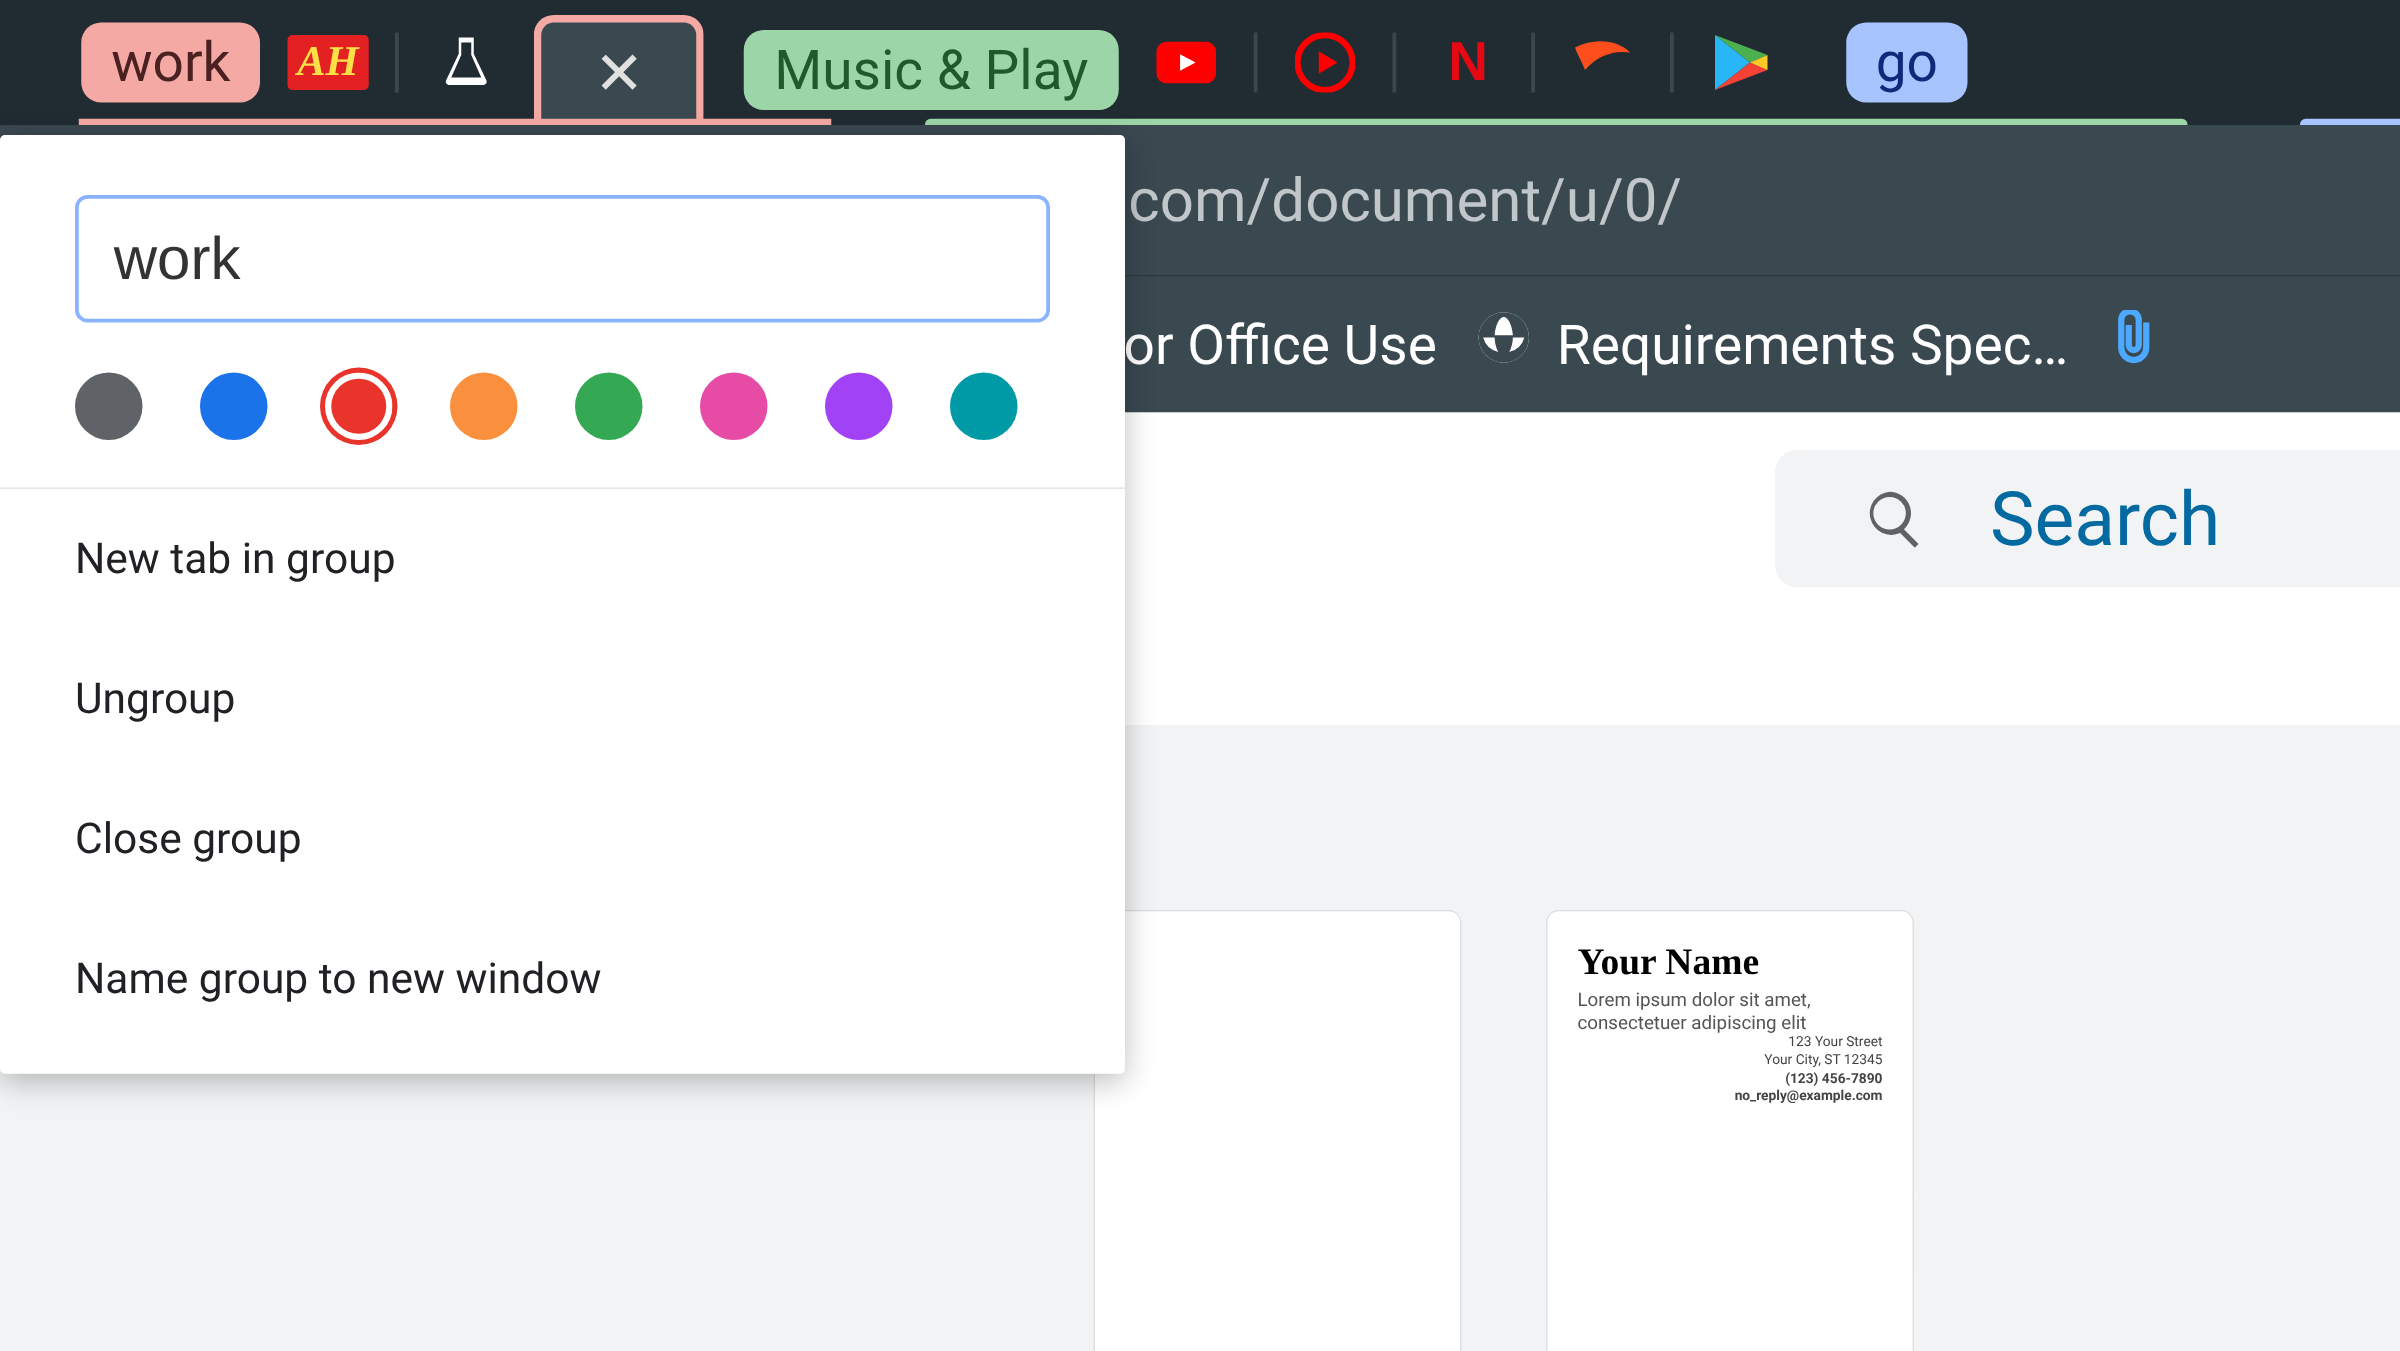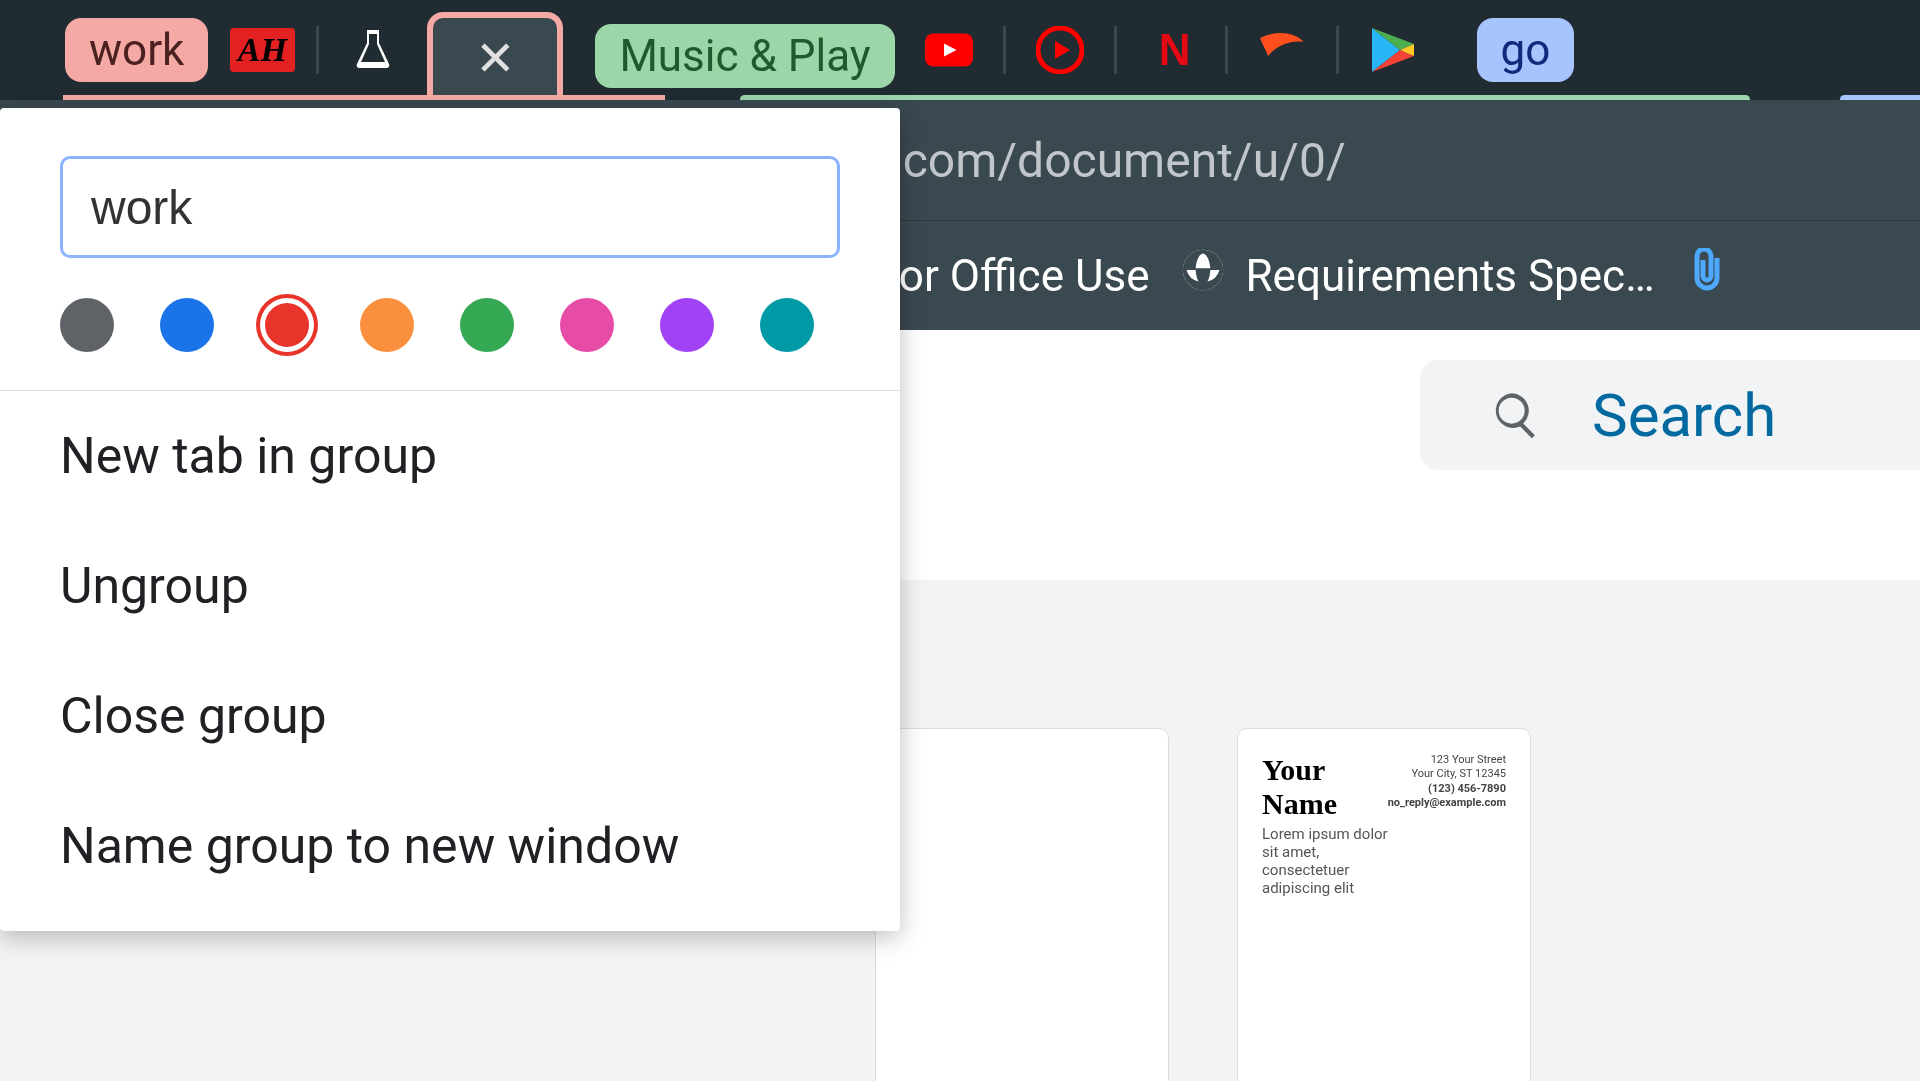--- a/index.html
+++ b/index.html
@@ -8,21 +8,21 @@
     
     .tabstrip { position: absolute; left:0; top:0; right:0; height: 100px; background:#202b32; display:flex; align-items:center; padding:0 20px 0 65px; gap: 0; }
     .tab-group-label { display:flex; align-items:center; justify-content:center; height:64px; border-radius:16px; padding:0 24px; font-size:44px; font-weight:400; cursor:pointer;}
     .work-label { background:#f5a9a5; color:#4a2020; }
     .music-label { background:#9cd6a8; color:#1f5a2d; margin-left:32px;margin-top:12px;}
     .go-label { background:#a8c4ff; color:#0f2a7a; margin-left:30px; padding-right:24px;}
     .strip-icon { width:48px; height:48px; display:flex; align-items:center; justify-content:center; margin:0 30px;}
     .divider { width:3px; height:48px; background:#3b474d; }
     .current-tab { position:relative; border:6px solid #f5a9a5; border-bottom:none; border-radius:16px 16px 0 0; background:#3a4850; width:136px; height:88px; margin-top:12px; display:flex; align-items:center; justify-content:center;}
     .current-tab .close-x { color:#e0e0e0; font-size:48px; line-height:1;}
-    .ah-icon { background:#e42122; color:#000000; font-weight:700; font-style:italic; font-size:34px; padding:3px 8px; border-radius:4px; font-family: Georgia, 'Times New Roman', serif;}
+    .ah-icon { background:#e42122; color:#fde047; font-weight:700; font-style:italic; font-size:34px; padding:3px 8px; border-radius:4px; font-family: Georgia, 'Times New Roman', serif;}
     .flask-icon svg { width:48px; height:48px; fill:#fff;}
     .yt svg{width:58px;height:40px;}
     .ytc svg{width:48px;height:48px;}
     .nfx{ color:#e50914; font-family: Arial Black, Arial; font-weight:900; font-size:44px; letter-spacing:-8px;}
     .stadia svg{width:48px;height:40px;}
     .play svg{width:46px;height:48px;}
     
     .underline-red { position:absolute; left:63px; right:auto; top:95px; height:9px; width:602px; background:#f5a9a5;}
     .underline-green{ position:absolute; top:95px; height:9px; left:740px; width:1010px; background:#9cd6a8; border-radius:5px;}
     .underline-blue { position:absolute; top:95px; height:9px; left:1840px; width:85px; background:#a8c4ff; border-radius:5px;}
@@ -40,29 +40,29 @@
     .search-pill svg{width:52px;height:52px;fill:#5f6368;}
     .search-pill span{ font-size:60px; color:#0369a1;}
     .templates-area { position:absolute; left:0; right:0; top:250px; bottom:0; background:#f1f3f4; padding:36px 60px; overflow:hidden; }
     .templates-heading { position:absolute; left:875px; top:272px; font-size:62px; color:#202124; white-space:nowrap;}
     .tmpl-row { position:absolute; left:875px; top:398px; display:flex; gap:68px;}
     .tmpl { width:294px; height:380px; background:#fff; border:1px solid #dadce0; border-radius:10px; padding:24px; overflow:hidden; }
     .tmpl.blank { border:1px solid #dadce0;}
     .tmpl .name{ font-size:30px; font-weight:700; font-family: Georgia, 'Times New Roman', serif; color:#000;}
     .tmpl .lorem{ font-size:15px; color:#555; margin-top:4px;}
     .tmpl .tiny{ font-size:11px; color:#444; line-height:1.3;}
-    .tmpl-flex { display:flex; justify-content:space-between;}
+    .tmpl-flex { display:flex; justify-content:space-between;flex-direction:column;}
     
     .popup { position:absolute; left:0; top:108px; width:900px; background:#fff; box-shadow:0 6px 24px rgba(0,0,0,.25); border-radius:4px; padding-bottom:20px;}
     .popup .gname { margin:48px 60px 40px; height:102px; border:3px solid #8ab4ff; border-radius:10px; font-size:48px; padding:0 28px; width:calc(100% - 120px); color:#333; outline:none;}
     .colors { display:flex; gap:46px; padding:0 60px 38px;}
     .swatch { width:54px; height:54px; border-radius:50%; cursor:pointer;}
     .swatch.selected { box-shadow:0 0 0 5px #fff inset, 0 0 0 4px currentColor; }
     .popup hr { border:none; border-top:1px solid #e0e0e0; }
-    .popup .menuitem { font-size:50px; color:#202124; padding:36px 60px; cursor:pointer;}
+    .popup .menuitem { font-size:34px; color:#202124; padding:36px 60px; cursor:pointer;}
   </style>
 </head>
 <body>
 
 <div class="chrome">
 
   <div class="tabstrip">
     <div class="tab-group-label work-label">work</div>
     <div class="strip-icon">
         <span class="ah-icon">AH</span>

